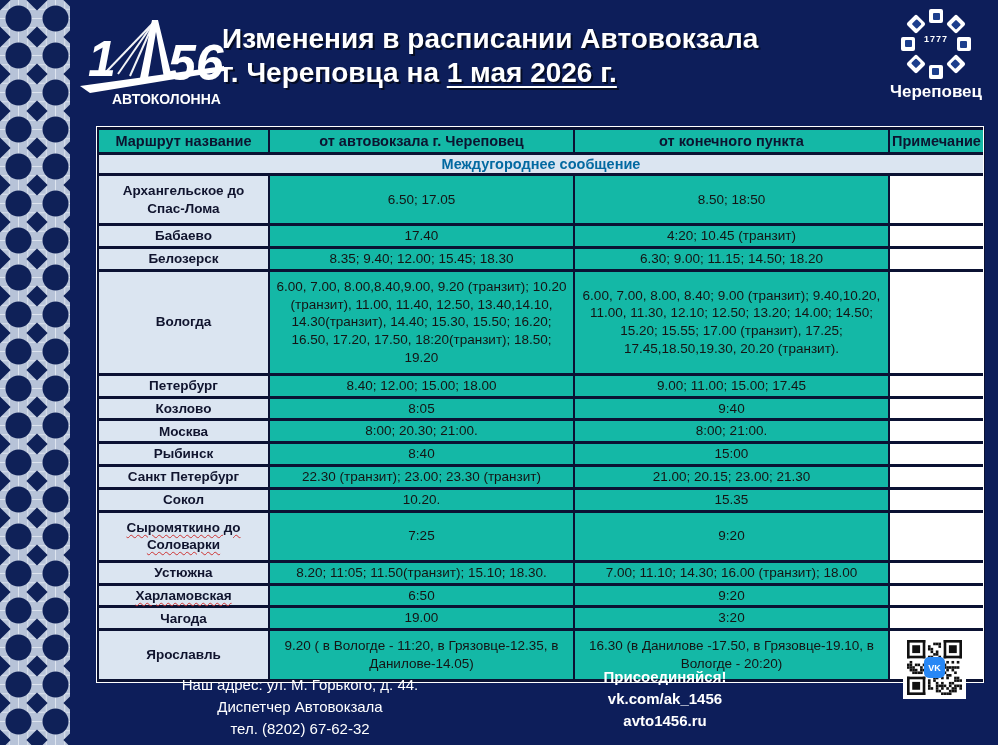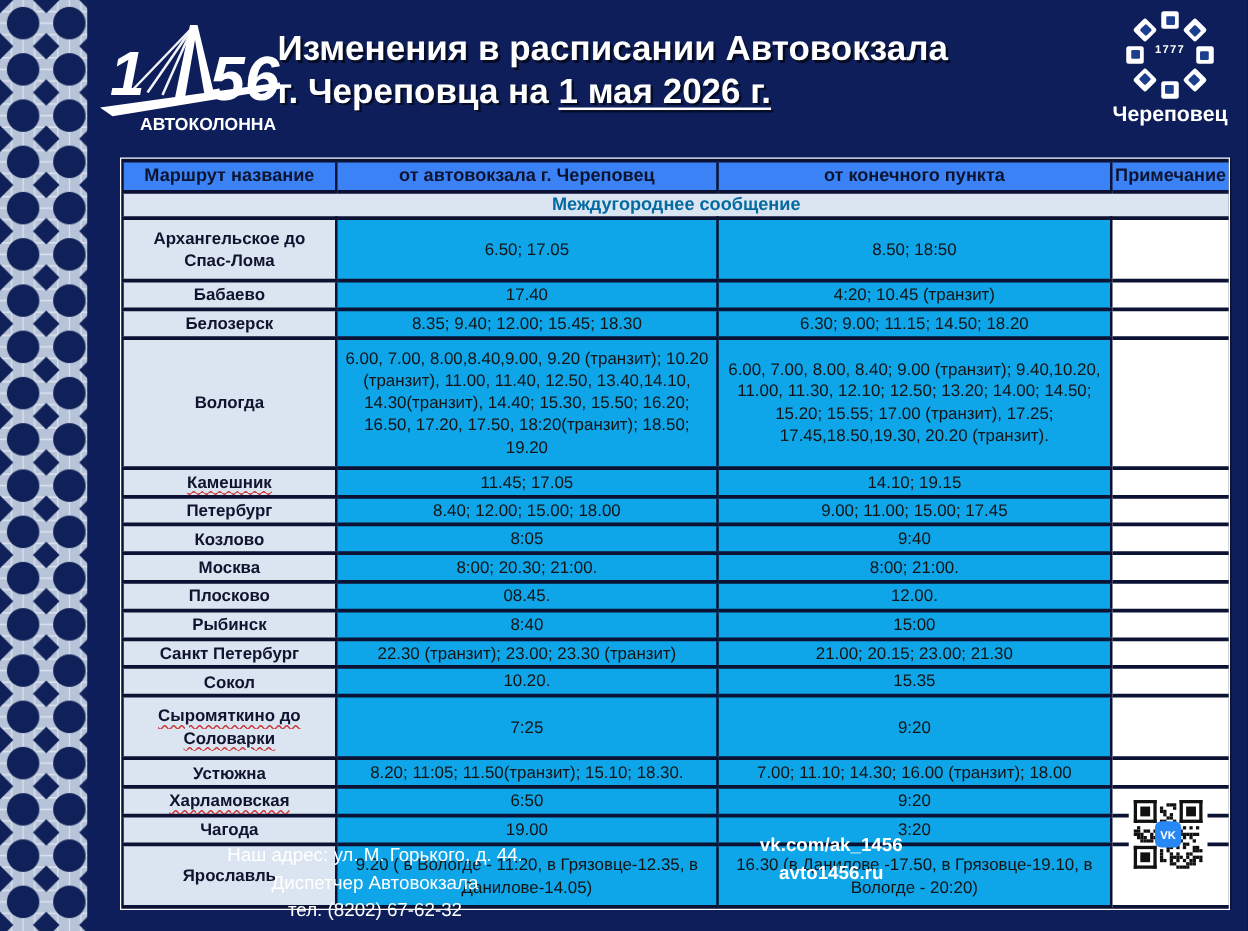--- a/index.html
+++ b/index.html
@@ -32,24 +32,24 @@
     color:#ffffff;font-size:17px;font-weight:bold;}
   
   .tablewrap{position:absolute;left:97px;top:127px;width:886px;outline:1px solid #ffffff;}
   table.sched{border-collapse:collapse;table-layout:fixed;width:886px;background:#0b1233;}
   table.sched col.c1{width:171px;} table.sched col.c2{width:305px;}
   table.sched col.c3{width:315px;} table.sched col.c4{width:95px;}
   table.sched th,table.sched td{
     border:2px solid #0b1233;border-top-width:3px;border-bottom-width:3px;
     padding:1px 5px;text-align:center;vertical-align:middle;
   }
-  table.sched th{background:#3b82f6;color:#0c1430;font-size:14.5px;font-weight:bold;padding:3px 2px;}
+  table.sched th{background:#14b8a6;color:#0c1430;font-size:14.5px;font-weight:bold;padding:3px 2px;}
   td.section{background:#dbe5f1;color:#0369a1;font-size:14.5px;font-weight:bold;padding:2px;}
   td.rname{background:#dbe5f1;color:#10142e;font-size:13.5px;font-weight:bold;line-height:1.3;}
-  td.times{background:#0ea5e9;color:#141414;font-size:13.5px;line-height:1.32;}
+  td.times{background:#14b8a6;color:#141414;font-size:13.5px;line-height:1.32;}
   td.note{background:#ffffff;}
   .sp{text-decoration:underline wavy #cc3333;text-decoration-thickness:1px;text-underline-offset:2px;}
   tr.tall td{padding-top:6px;padding-bottom:6px;}
   
   .footer-address{
     position:absolute;left:120px;top:674px;width:360px;text-align:center;
     color:#ffffff;font-weight:normal;font-size:15px;line-height:1.45;
   }
   .footer-social{
     position:absolute;left:530px;top:666px;width:270px;text-align:center;
@@ -174,47 +174,35 @@
           <td class="times">6.30; 9.00; 11.15; 14.50; 18.20</td>
           <td class="note"></td>
         </tr>
         <tr class="tall">
           <td class="rname"><span>Вологда</span></td>
           <td class="times">6.00, 7.00, 8.00,8.40,9.00, 9.20 (транзит); 10.20 (транзит), 11.00, 11.40, 12.50, 13.40,14.10, 14.30(транзит), 14.40; 15.30, 15.50; 16.20; 16.50, 17.20, 17.50, 18:20(транзит); 18.50; 19.20</td>
           <td class="times">6.00, 7.00, 8.00, 8.40; 9.00 (транзит); 9.40,10.20, 11.00, 11.30, 12.10; 12.50; 13.20; 14.00; 14.50; 15.20; 15.55;  17.00 (транзит), 17.25; 17.45,18.50,19.30, 20.20 (транзит).</td>
           <td class="note"></td>
         </tr>
         <tr>
-          <td class="rname"><span class="sp">Камешник</span></td>
-          <td class="times">11.45; 17.05</td>
-          <td class="times">14.10; 19.15</td>
-          <td class="note"></td>
-        </tr>
-        <tr>
           <td class="rname"><span>Петербург</span></td>
           <td class="times">8.40; 12.00; 15.00; 18.00</td>
           <td class="times">9.00; 11.00; 15.00; 17.45</td>
           <td class="note"></td>
         </tr>
         <tr>
           <td class="rname"><span>Козлово</span></td>
           <td class="times">8:05</td>
           <td class="times">9:40</td>
           <td class="note"></td>
         </tr>
         <tr>
           <td class="rname"><span>Москва</span></td>
           <td class="times">8:00; 20.30; 21:00.</td>
           <td class="times">8:00; 21:00.</td>
-          <td class="note"></td>
-        </tr>
-        <tr>
-          <td class="rname"><span>Плосково</span></td>
-          <td class="times">08.45.</td>
-          <td class="times">12.00.</td>
           <td class="note"></td>
         </tr>
         <tr>
           <td class="rname"><span>Рыбинск</span></td>
           <td class="times">8:40</td>
           <td class="times">15:00</td>
           <td class="note"></td>
         </tr>
         <tr>
           <td class="rname"><span>Санкт Петербург</span></td>
@@ -261,20 +249,21 @@
       </tbody>
   </table>
 </div>
 
 <div class="footer-address" id="footer-address">
     <div>Наш адрес: ул. М. Горького, д. 44.</div>
     <div>Диспетчер Автовокзала</div>
     <div>тел. (8202) 67-62-32</div>
   </div>
 <div class="footer-social" id="footer-social">
+    <div>Присоединяйся!</div>
     <div>vk.com/ak_1456</div>
     <div>avto1456.ru</div>
   </div>
 
 <div class="qr">
   <svg id="qr-svg" width="63" height="63" xmlns="http://www.w3.org/2000/svg">
       <rect x="4" y="4" width="18.333333333333332" height="2.619047619047619" fill="#111111"></rect>
       <rect x="4" y="19.714285714285715" width="18.333333333333332" height="2.619047619047619" fill="#111111"></rect>
       <rect x="4" y="4" width="2.619047619047619" height="18.333333333333332" fill="#111111"></rect>
       <rect x="19.714285714285715" y="4" width="2.619047619047619" height="18.333333333333332" fill="#111111"></rect>

